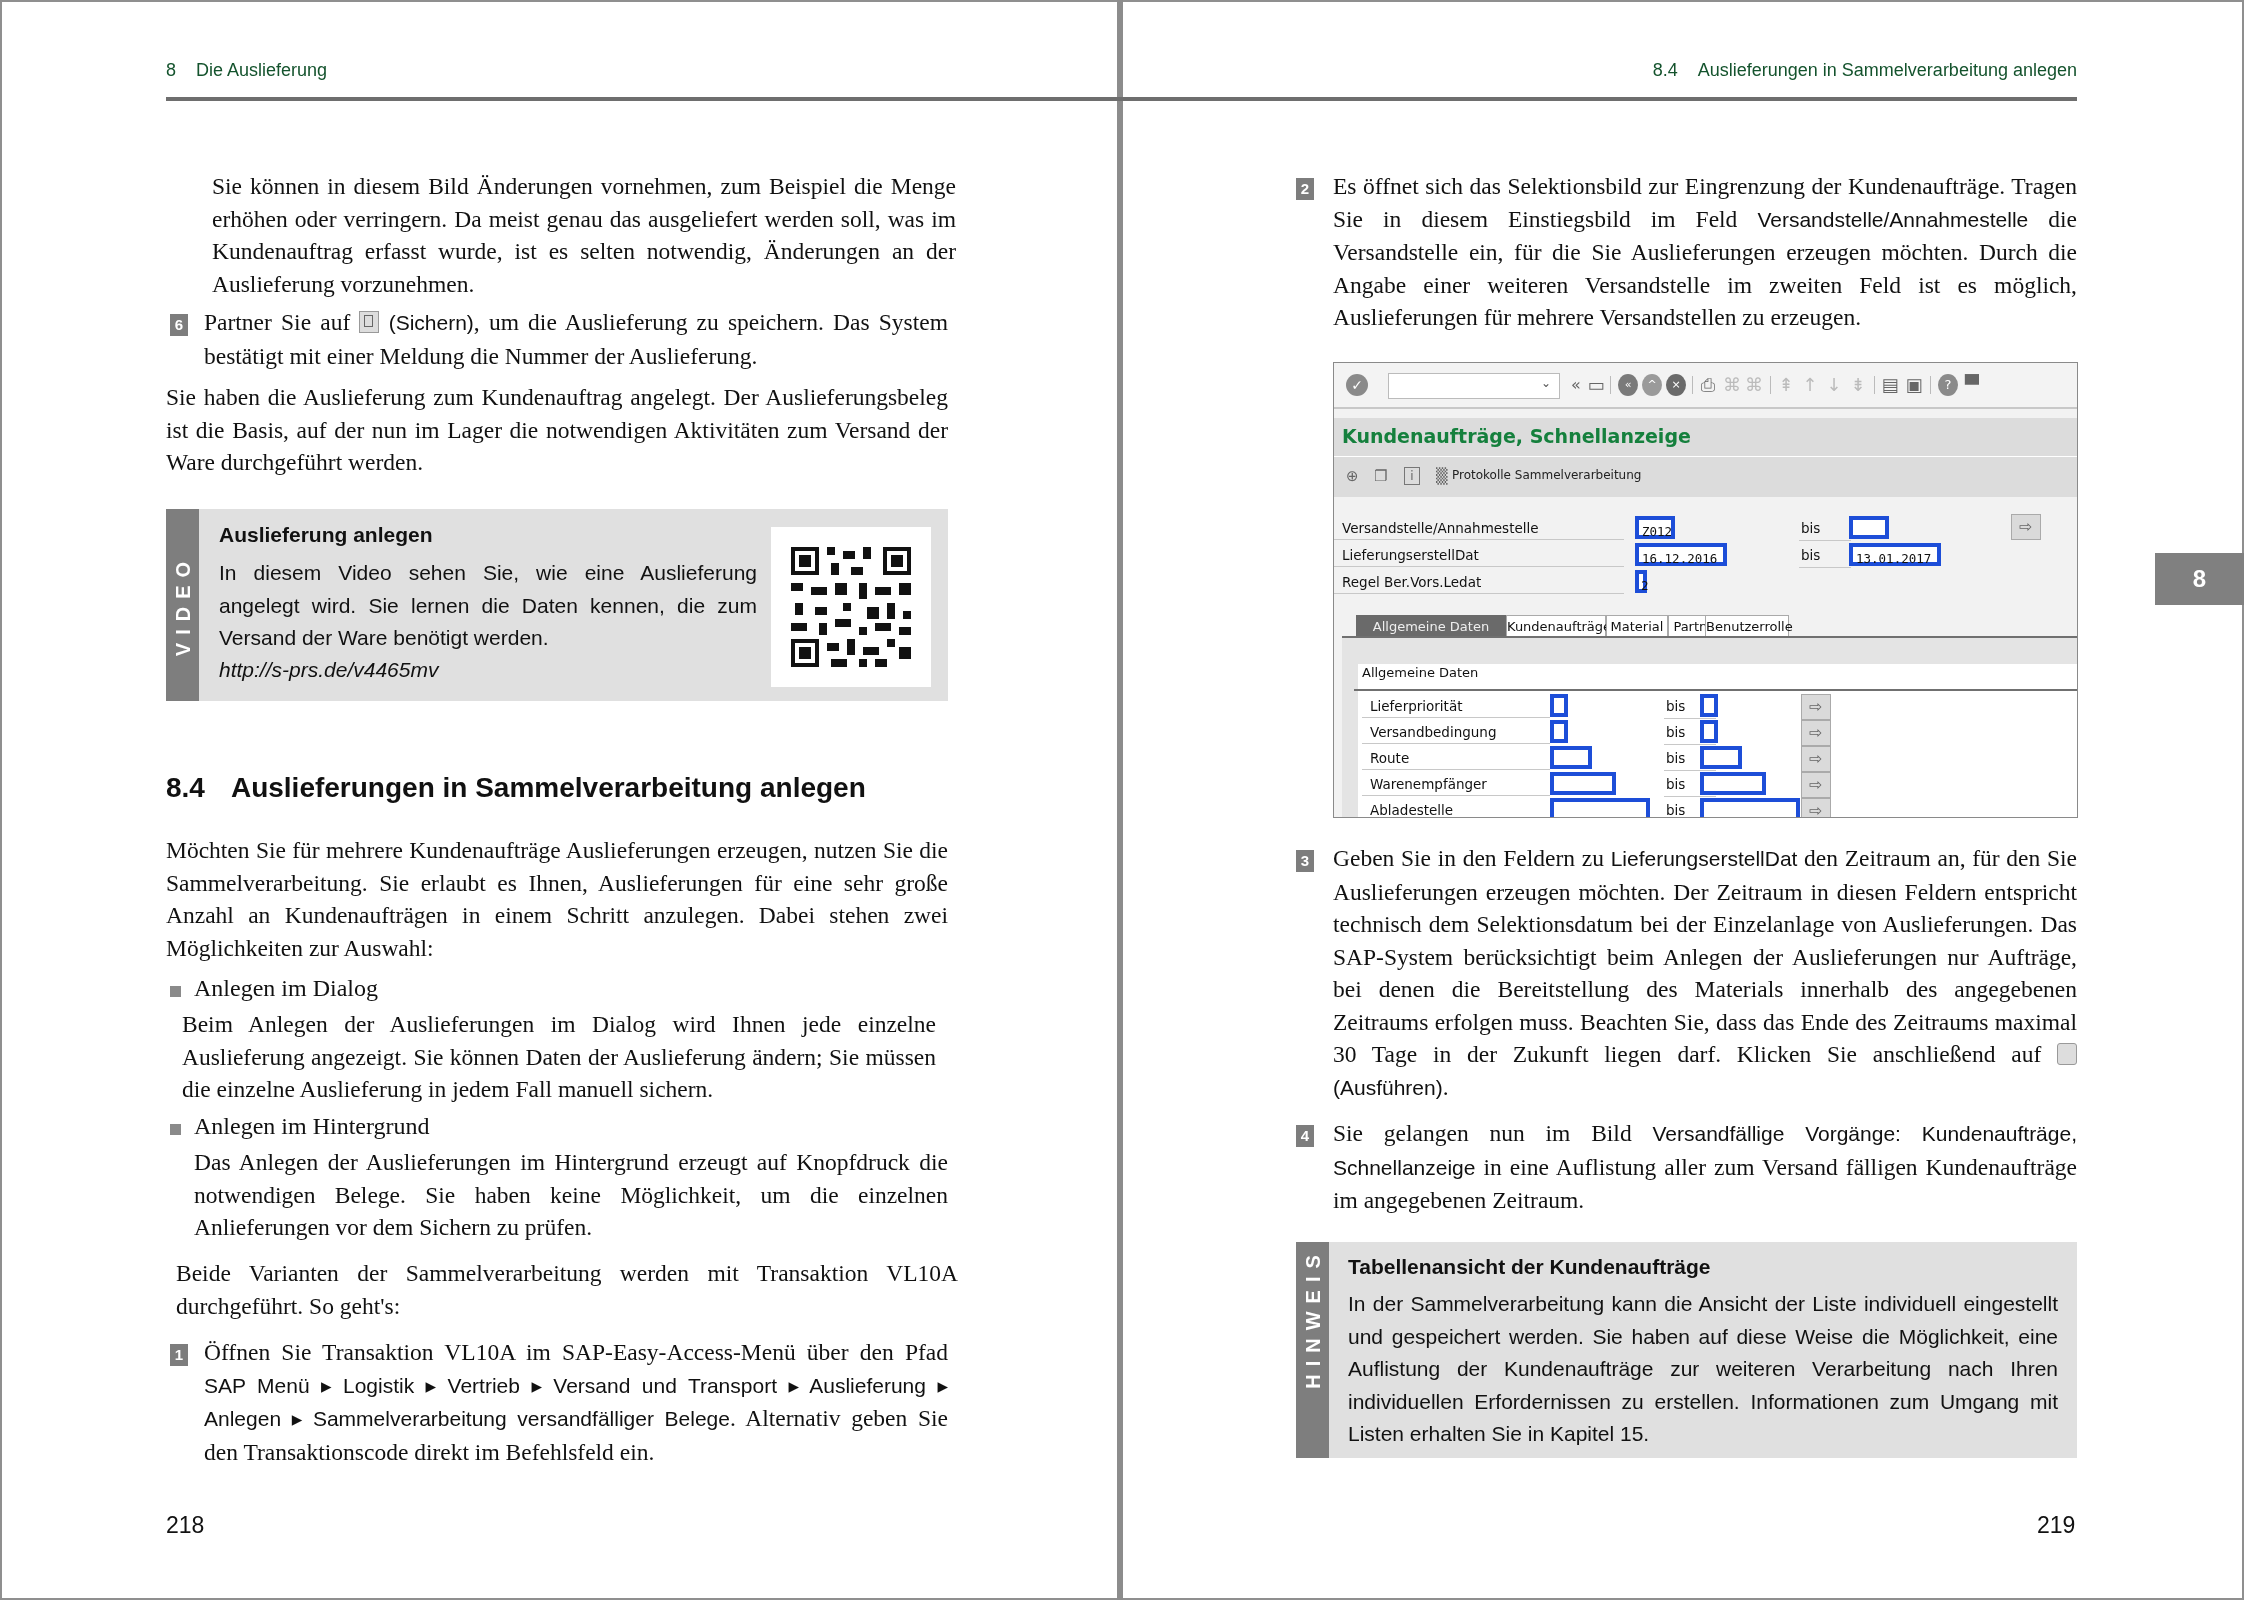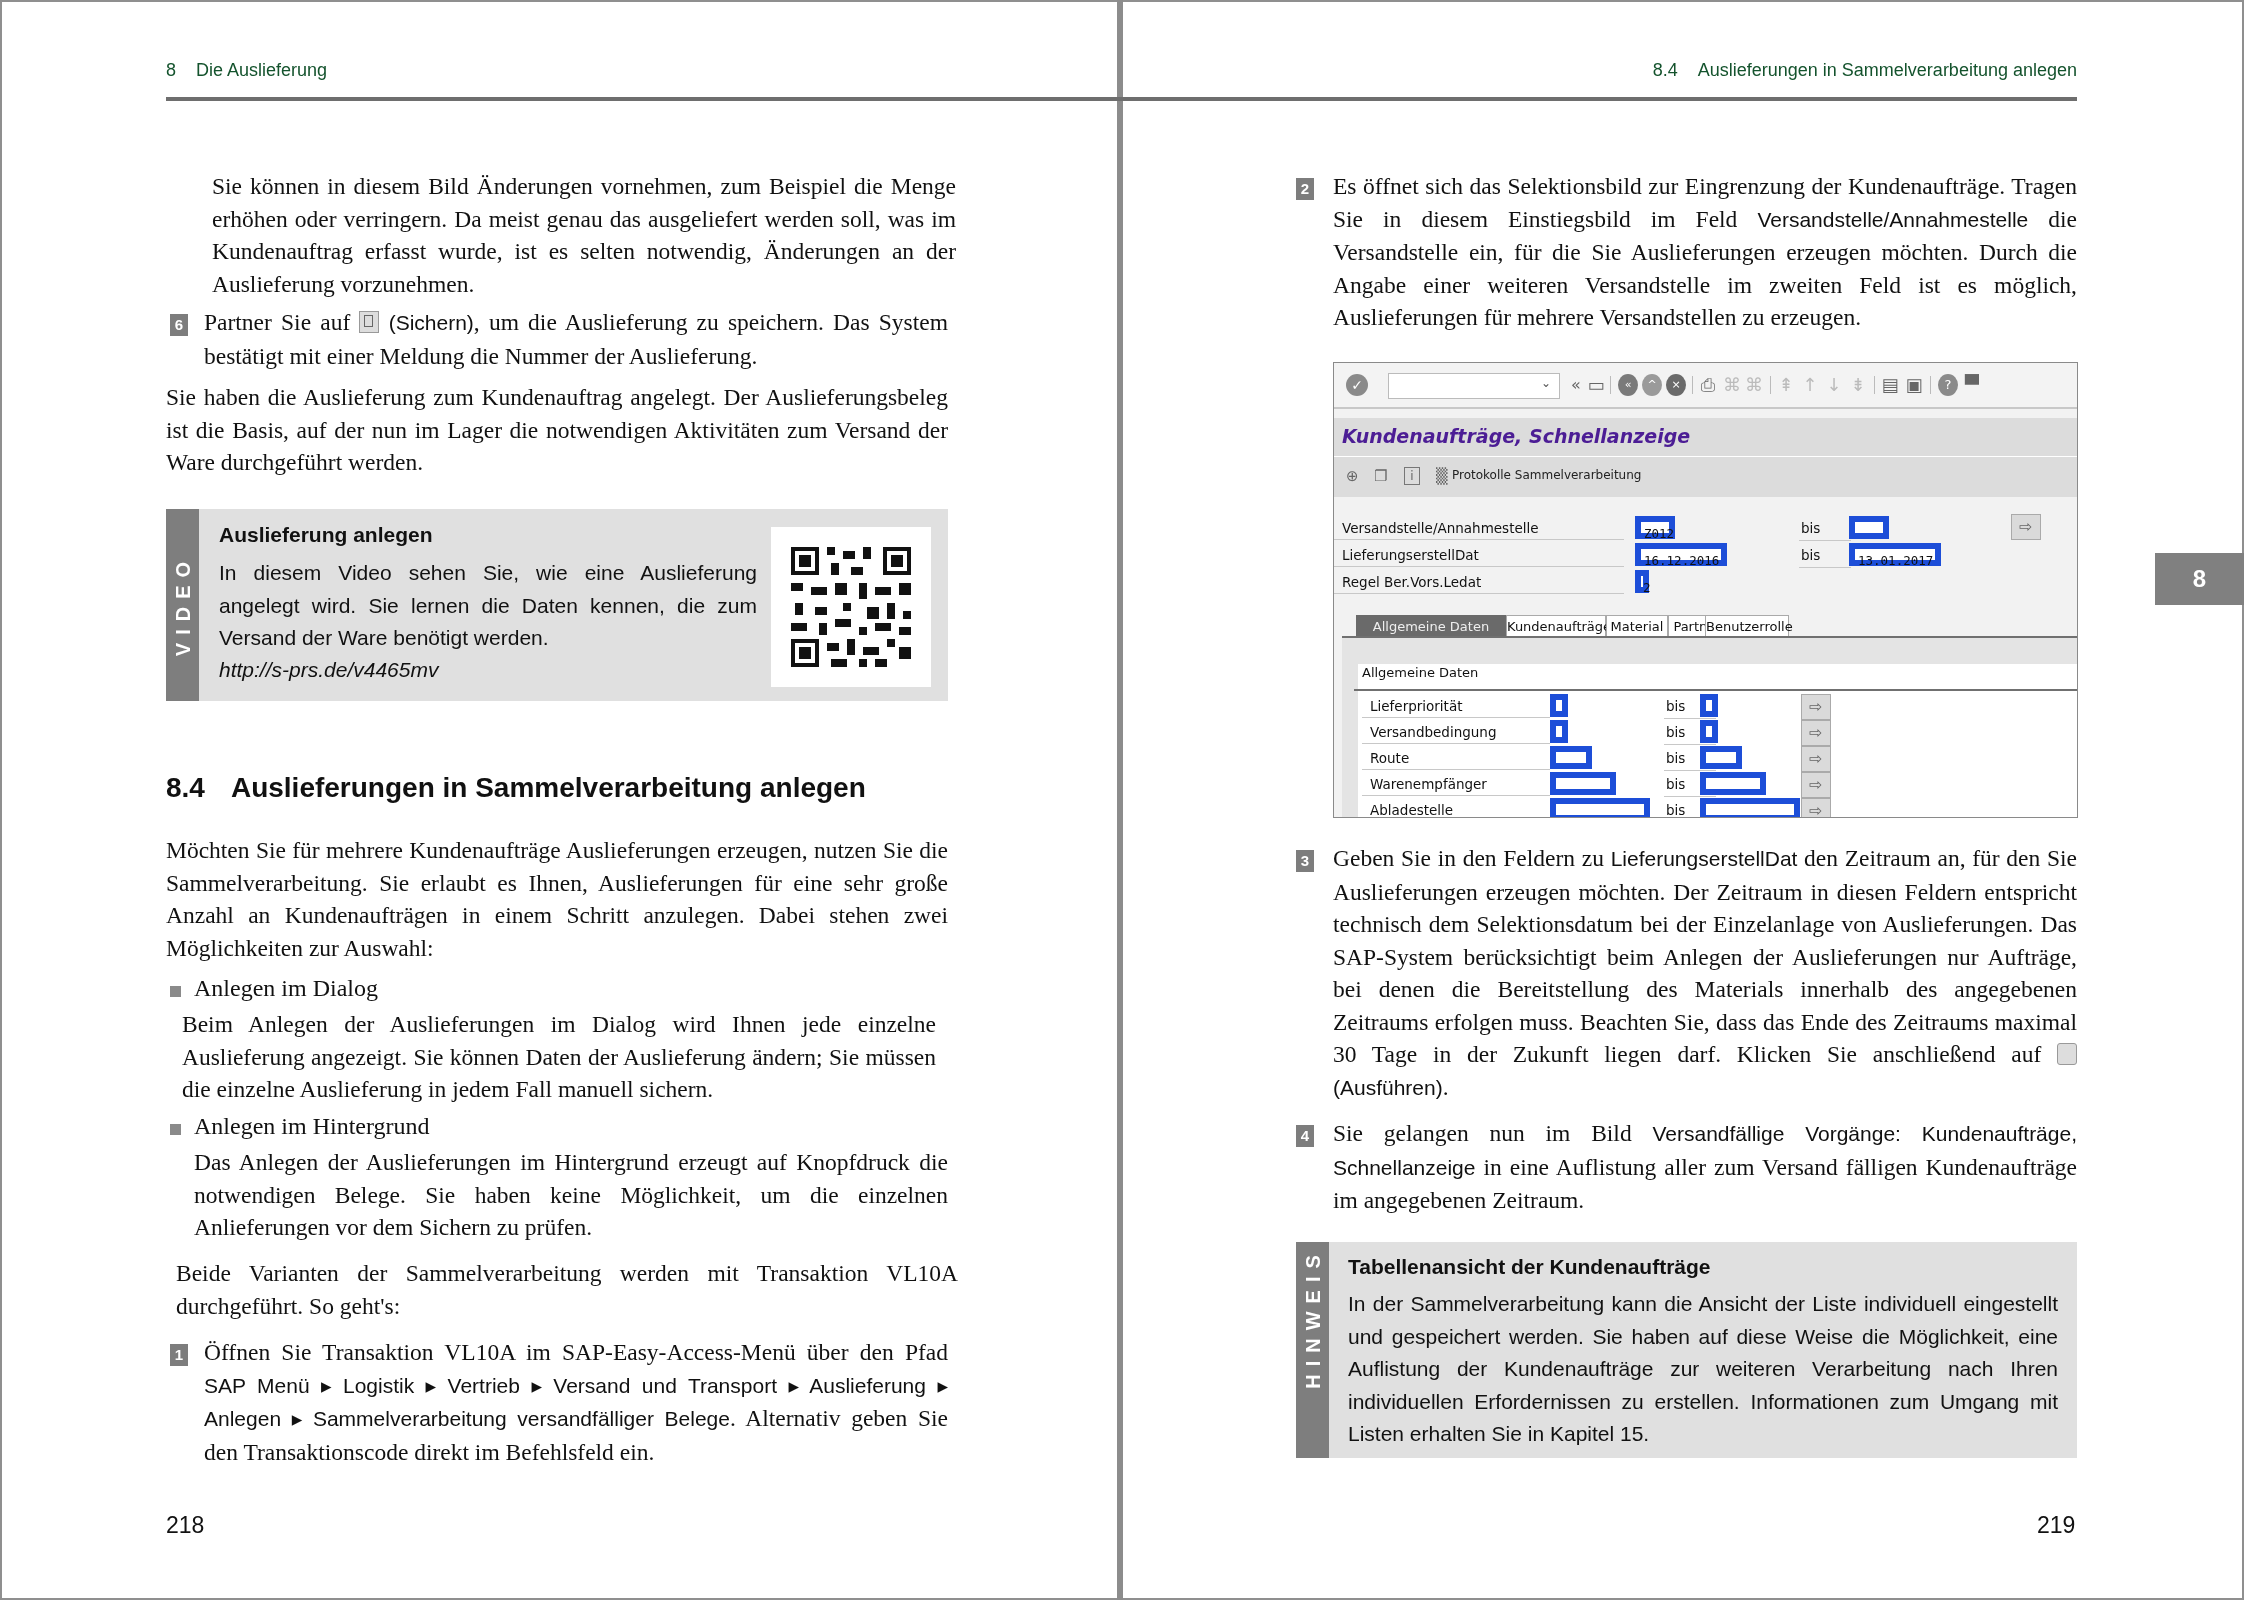--- a/index.html
+++ b/index.html
@@ -32,26 +32,26 @@
   .inl-icon i { position:absolute; left:4px; top:3px; width:9px; height:12px; border:1.5px solid #666; box-sizing:border-box; }
   
   .sap { position:absolute; left:1333px; top:362px; width:743px; height:454px; border:1px solid #8a8a8a; background:#f2f2f2;
          font-family:"DejaVu Sans", sans-serif; overflow:hidden; }
   .sap .tb { position:absolute; left:0; top:0; right:0; height:44px; background:#f3f3f3; border-bottom:2px solid #c8c8c8; }
   .sap .ico { position:absolute; top:11px; width:20px; height:22px; color:#666; font-size:18px; line-height:22px; text-align:center; }
   .sap .okcode { position:absolute; left:54px; top:10px; width:170px; height:24px; background:#fff; border:1px solid #bbb; }
   .sap .okcode .chev { position:absolute; right:8px; top:2px; font-size:12px; color:#555; }
   .sap .sep { position:absolute; top:13px; width:1px; height:18px; background:#bbb; }
   .sap .titlebar { position:absolute; left:0; right:0; top:55px; height:38px; background:#dcdcdc; border-bottom:1px solid #fff; }
-  .sap .titlebar span { position:absolute; left:8px; top:7px; font-weight:bold; font-style:italic; font-size:19px; color:#4c1d95; }
+  .sap .titlebar span { position:absolute; left:8px; top:7px; font-weight:bold; font-size:19px; color:#15803d; }
   .sap .apptb { position:absolute; left:0; right:0; top:94px; height:40px; background:#dcdcdc; font-size:13px; }
   .sap .apptb .ai { position:absolute; top:10px; color:#666; font-size:15px; }
   .sap .row { position:absolute; height:25px; font-size:13.5px; }
   .sap .lbl { position:absolute; left:0; height:24px; line-height:24px; border-bottom:1px solid #c8c8c8; padding-left:8px; box-sizing:border-box; }
-  .sap .fld { position:absolute; height:23px; background:#fff; border:6px solid #1d4ed8; font-family:"DejaVu Sans Mono", monospace; font-size:12.5px; line-height:23px; padding-left:3px; box-sizing:border-box; }
+  .sap .fld { position:absolute; height:23px; background:#fff; border:4px solid #1d4ed8; font-family:"DejaVu Sans Mono", monospace; font-size:12.5px; line-height:23px; padding-left:3px; box-sizing:border-box; }
   .sap .bis { position:absolute; height:24px; line-height:24px; border-bottom:1px solid #c8c8c8; width:50px; padding-left:2px; }
   .sap .more { position:absolute; width:30px; height:26px; background:#dadada; border:1px solid #aaa; box-sizing:border-box; color:#666; font-size:16px; text-align:center; line-height:24px; }
   .sap .tabs { position:absolute; left:10px; top:252px; height:22px; font-size:13px; }
   .sap .tabstrip-line { position:absolute; left:8px; right:0; top:273px; height:2px; background:#707070; }
   .sap .t { position:absolute; top:0; height:21px; line-height:21px; border:1px solid #aaa; background:#fff; text-align:center; }
   .sap .t.active { background:#6a6a6a; color:#eee; border-color:#6a6a6a; }
   .sap .tabbody { position:absolute; left:8px; right:0; top:275px; bottom:0; background:#e4e4e4; }
   .sap .grp { position:absolute; left:24px; right:0; top:301px; bottom:0; background:#fff; }
   .sap .grp-title { position:absolute; left:28px; top:302px; font-size:13px; }
   .sap .grp-line { position:absolute; left:20px; right:0; top:326px; height:2px; background:#707070; }

